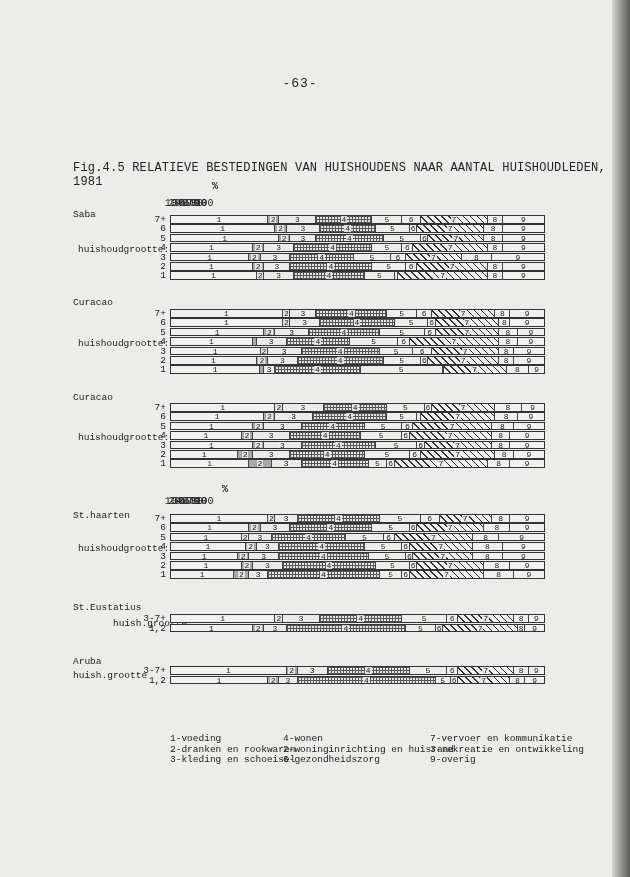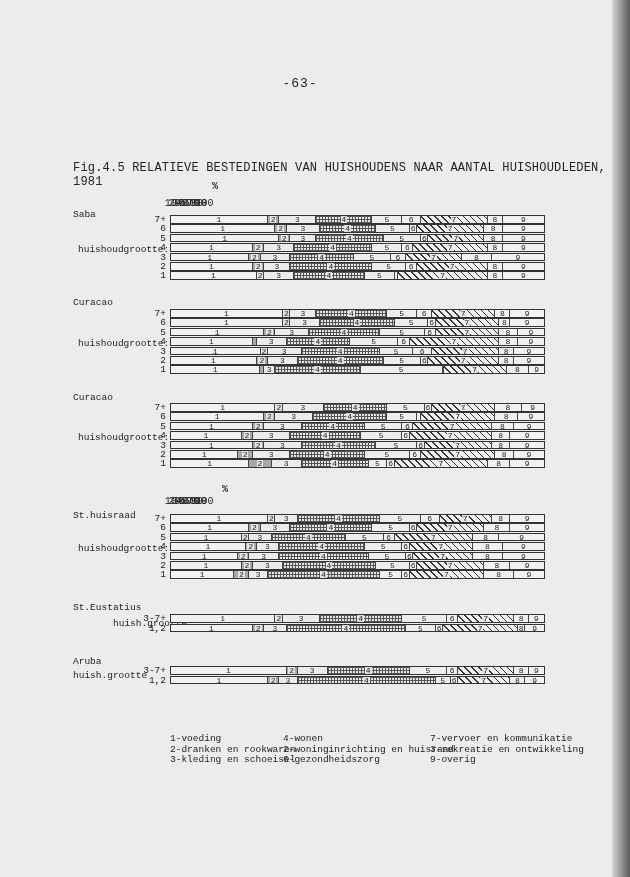--- a/index.html
+++ b/index.html
@@ -315,21 +315,21 @@
       <div class="seg s1" style="width: 21%;"><span>1</span></div>
       <div class="seg s2" style="width: 6%;"><span>2</span></div>
       <div class="seg s3" style="width: 8%;"><span>3</span></div>
       <div class="seg s4" style="width: 18%;"><span>4</span></div>
       <div class="seg s5" style="width: 5%;"><span>5</span></div>
       <div class="seg s6" style="width: 2%;"><span>6</span></div>
       <div class="seg s7" style="width: 25%;"><span>7</span></div>
       <div class="seg s8" style="width: 6%;"><span>8</span></div>
       <div class="seg s9" style="width: 9%;"><span>9</span></div>
     </div>
-    <div class="group-label" style="top: 510px;">St.huisraad</div>
+    <div class="group-label" style="top: 510px;">St.haarten</div>
     <div class="side-label" style="top: 543px;">huishoudgrootte:</div>
     <div class="row-label" style="top: 514px;">7+</div>
     <div class="bar" style="top: 514px;">
       <div class="seg s1" style="width: 26%;"><span>1</span></div>
       <div class="seg s2" style="width: 2%;"><span>2</span></div>
       <div class="seg s3" style="width: 6%;"><span>3</span></div>
       <div class="seg s4" style="width: 22%;"><span>4</span></div>
       <div class="seg s5" style="width: 11%;"><span>5</span></div>
       <div class="seg s6" style="width: 5%;"><span>6</span></div>
       <div class="seg s7" style="width: 14%;"><span>7</span></div>

